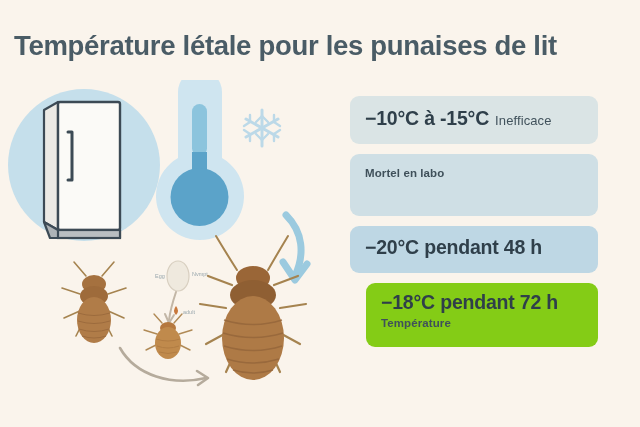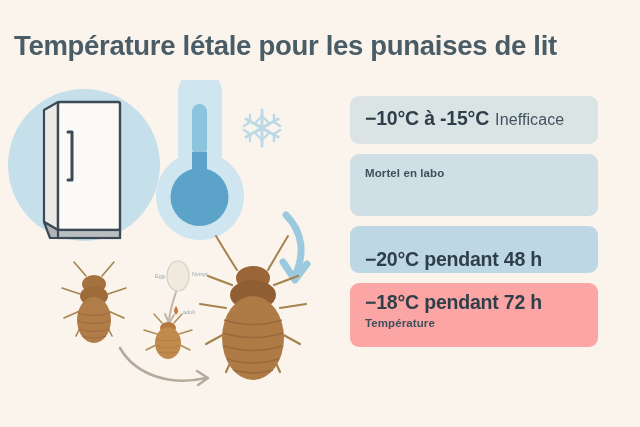--- a/index.html
+++ b/index.html
@@ -56,35 +56,35 @@
   }
   .card {
     border-radius: 9px;
     box-sizing: border-box;
     padding: 9px 14px 10px 15px;
     margin-bottom: 10px;
     position: relative;
   }
   .card-1 { background: #dae4e5; height: 48px; padding-top: 12px; }
   .card-2 { background: #cfdfe5; height: 62px; }
-  .card-3 { background: #bed7e4; height: 47px; padding-top: 23px; }
-  .card-4 { background: #fca5a5; height: 64px; }
+  .card-3 { background: #bed7e4; height: 47px; padding-top: 11px; }
+  .card-4 { background: #84cc16; height: 64px; margin-left: 16px; }
 
   .card-main {
     font-size: 19.5px;
     font-weight: bold;
     color: #2f3f4a;
     letter-spacing: -0.2px;
     line-height: 1.05;
     white-space: nowrap;
     display: inline;
     text-align: center;
   }
   .card-sub-inline {
-    font-size: 16px;
+    font-size: 13px;
     font-weight: normal;
     color: #41525c;
     letter-spacing: 0.1px;
     margin-left: 6px;
     display: inline;
   }
   .card-sub-block {
     display: block;
     font-size: 11.5px;
     font-weight: bold;

